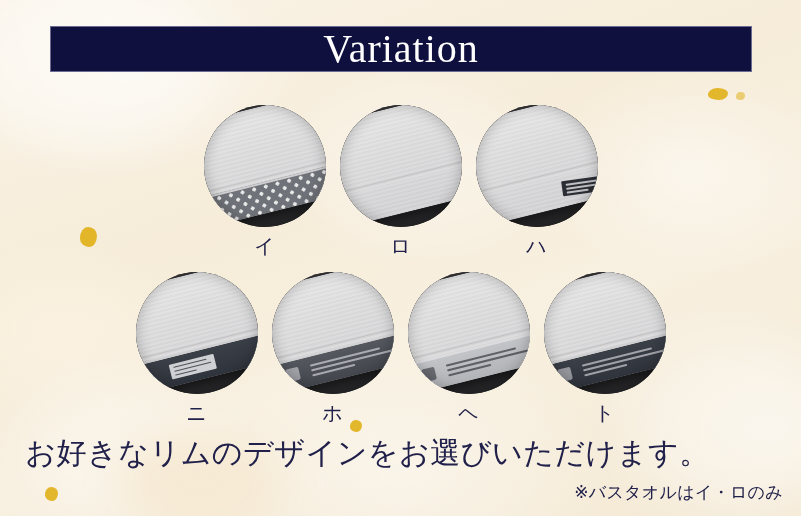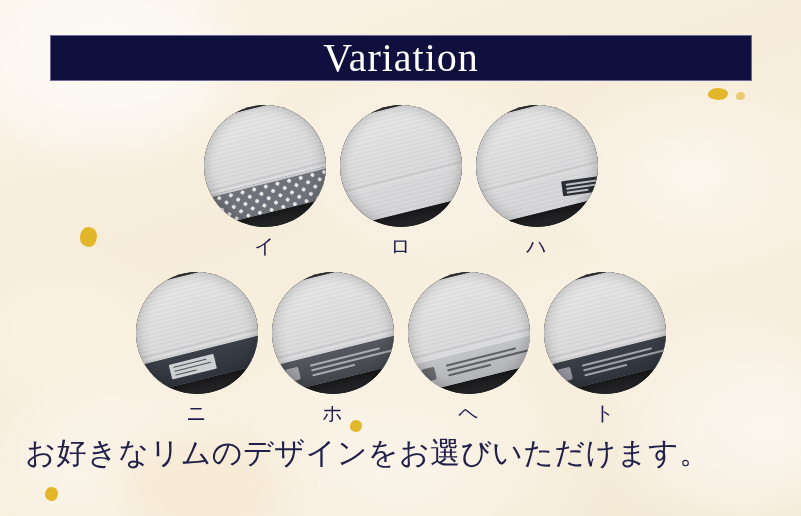--- a/index.html
+++ b/index.html
@@ -41,21 +41,20 @@
     left: 50px;
     top: 26px;
     width: 702px;
     height: 46px;
     background: #10103f;
     border: 1px solid #6b6b94;
     box-sizing: border-box;
     display: flex;
     align-items: center;
     justify-content: center;
-    margin-top: 9px;
   }
   #banner-title {
     color: #ffffff;
     font-family: "Liberation Serif", "DejaVu Serif", serif;
     font-size: 40px;
     letter-spacing: 1px;
     line-height: 1;
     font-weight: 400;
   }
 
@@ -403,14 +402,15 @@
           </div>
           <div class="vign"></div>
         </div>
         <div class="cell-label">ト</div>
       </div>
 
     </div>
   </div>
 
   <div id="caption">お好きなリムのデザインをお選びいただけます。</div>
+  <div id="note">※バスタオルはイ・ロのみ</div>
 
 </div>
 
 </body></html>

